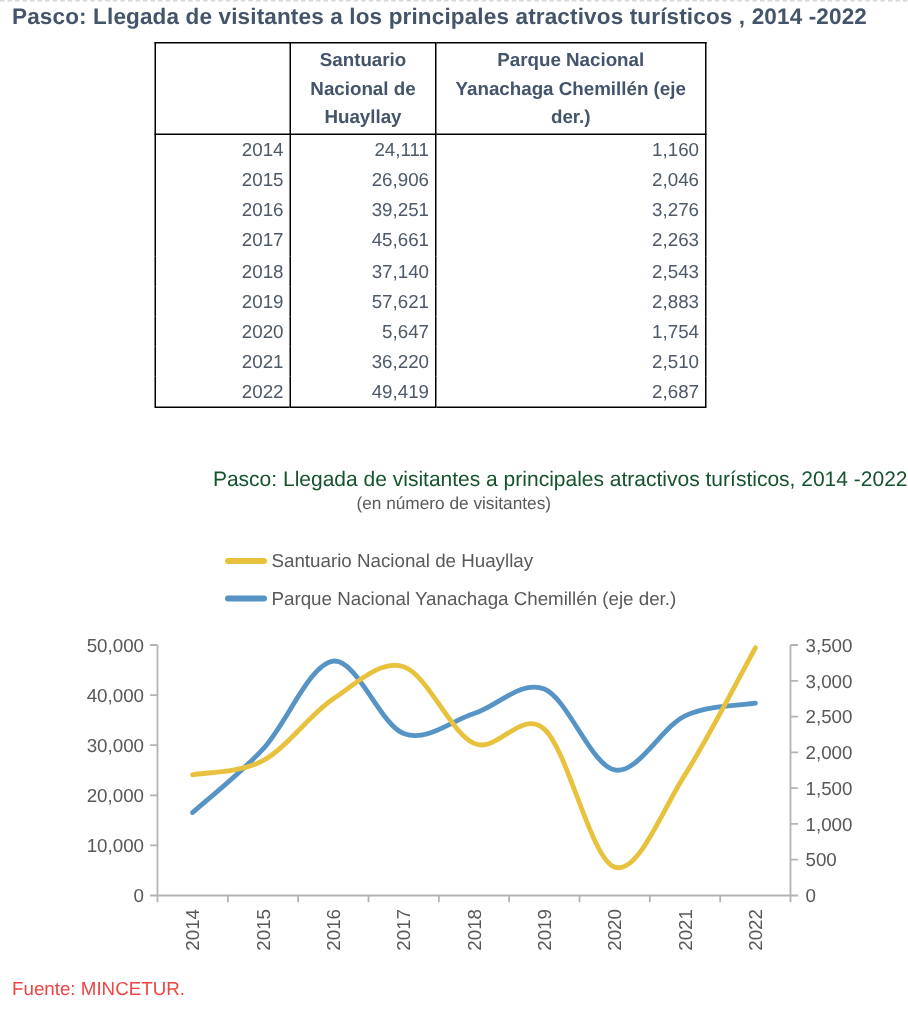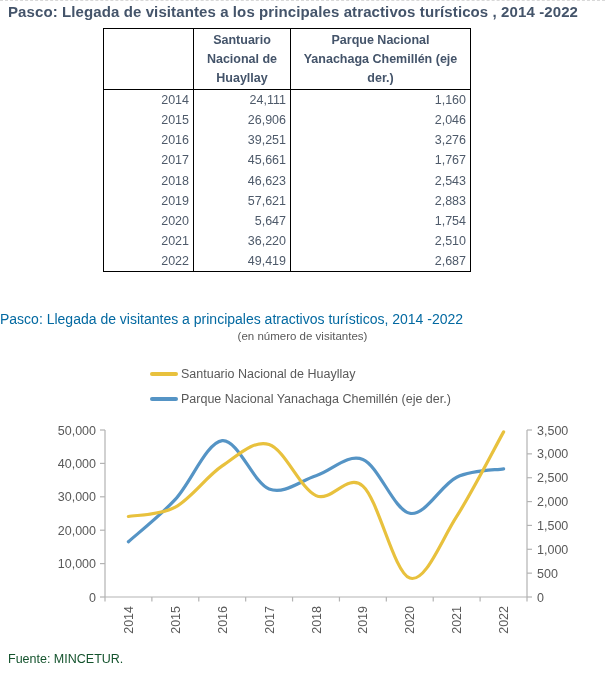--- a/index.html
+++ b/index.html
@@ -30,38 +30,38 @@
   }
   table.data-table td {
     border-left:1.5px solid #000; border-right:1.5px solid #000;
     border-top:none; border-bottom:none;
     font-size:12.5px; color:#4e5a6a; padding:0 4px; vertical-align:middle;
   }
   td.year-cell { text-align:right; }
   td.val-cell  { text-align:right; }
 
   .chart-title {
-    position:absolute; top:311px; left:0; width:605px; text-align:left;
-    font-size:14px; color:#0369a1;
+    position:absolute; top:311px; left:0; width:605px; text-align:right;
+    font-size:14px; color:#14532d;
   }
   .chart-subtitle {
     position:absolute; top:330px; left:0; width:605px; text-align:center;
     font-size:11.5px; color:#595959;
   }
 
   .legend { position:absolute; left:150px; top:367px; }
   .legend-row { display:flex; align-items:center; height:14px; margin-bottom:11px; }
   .legend-swatch { width:28px; height:3.4px; border-radius:2px; margin-right:3px; flex:0 0 auto; }
   .legend-label { font-size:12.5px; color:#595959; white-space:nowrap; }
 
   svg#chart { position:absolute; left:0; top:413px; }
 
   .source-note {
     position:absolute; left:8px; top:652px;
-    font-size:12.5px; color:#14532d;
+    font-size:12.5px; color:#ef4444;
   }
 </style>
 </head>
 <body>
 
 <div class="top-rule"></div>
 
 <div class="page-title">Pasco: Llegada de visitantes a los principales atractivos turísticos , 2014 -2022</div>
 
 <table class="data-table">
@@ -89,25 +89,25 @@
       <td class="val-cell">2,046</td>
     </tr>
     <tr>
       <td class="year-cell">2016</td>
       <td class="val-cell">39,251</td>
       <td class="val-cell">3,276</td>
     </tr>
     <tr>
       <td class="year-cell">2017</td>
       <td class="val-cell">45,661</td>
-      <td class="val-cell">1,767</td>
+      <td class="val-cell">2,263</td>
     </tr>
     <tr>
       <td class="year-cell">2018</td>
-      <td class="val-cell">46,623</td>
+      <td class="val-cell">37,140</td>
       <td class="val-cell">2,543</td>
     </tr>
     <tr>
       <td class="year-cell">2019</td>
       <td class="val-cell">57,621</td>
       <td class="val-cell">2,883</td>
     </tr>
     <tr>
       <td class="year-cell">2020</td>
       <td class="val-cell">5,647</td>

